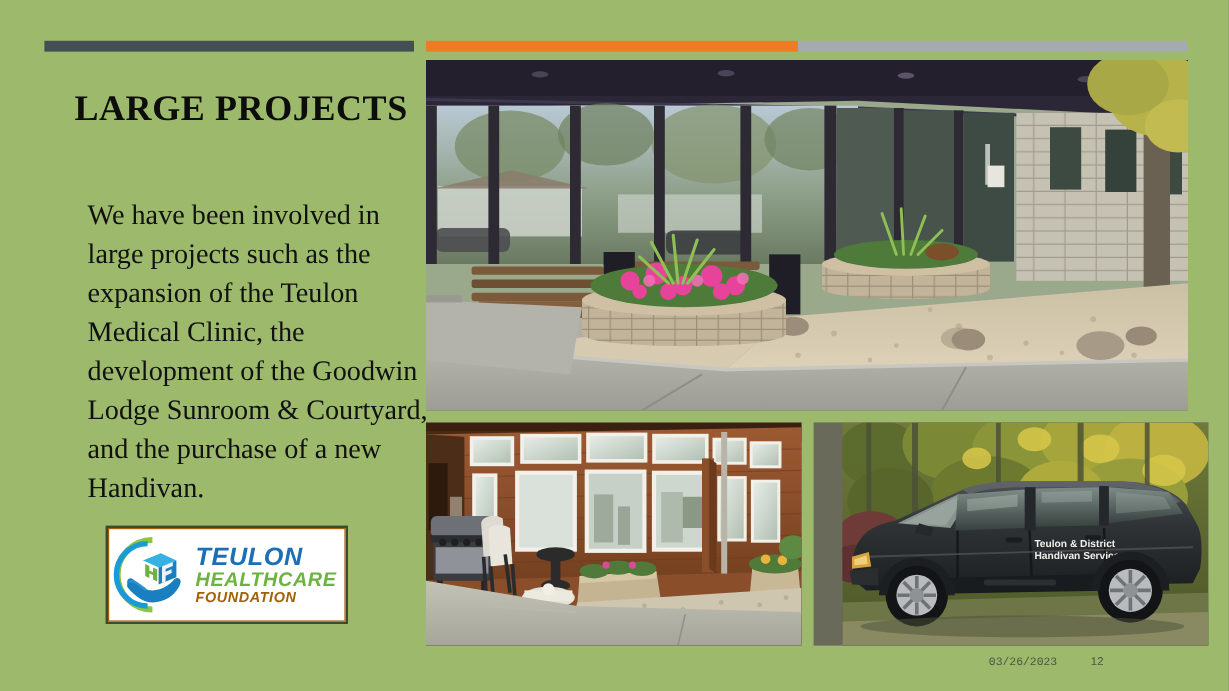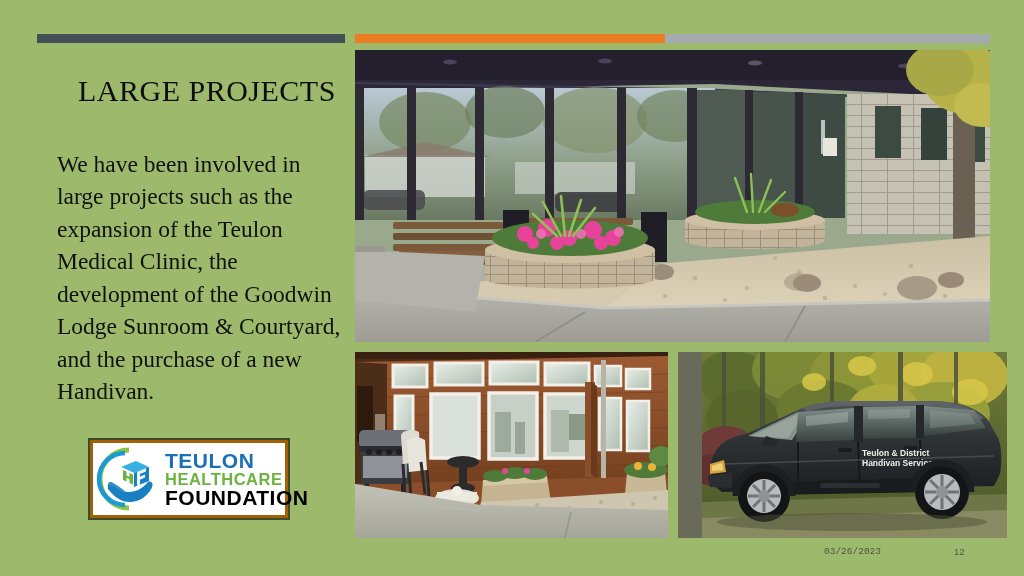--- a/index.html
+++ b/index.html
@@ -39,88 +39,89 @@
   .bar-gray {
     left: 665px;
     top: 34px;
     width: 325px;
     background: #a3aab0;
   }
 
   
   .title {
     position: absolute;
-    left: 78px;
+    left: 62px;
     top: 74px;
     width: 290px;
     font-size: 30px;
     line-height: 1.1;
     color: #0d0d0d;
     letter-spacing: 0.5px;
-    font-weight: normal;
+    font-weight: bold;
     margin: 0;
   }
   .body-text {
     position: absolute;
     left: 57px;
     top: 148px;
     width: 285px;
     font-size: 23.5px;
     line-height: 1.38;
     color: #111111;
-    margin: 0;
+    margin: 16px;
   }
 
   
   .logo-box {
     position: absolute;
     left: 90px;
     top: 440px;
     width: 198px;
     height: 78px;
     background: #ffffff;
-    border: 3px solid #a16207;
+    border: 1px solid #a16207;
     box-sizing: border-box;
     display: flex;
     align-items: center;
     box-shadow: 0 0 0 2px #3d4a2c;
+    font-style: italic;
   }
   .logo-mark {
     width: 68px;
     height: 68px;
     flex: 0 0 68px;
     position: relative;
     margin-left: 2px;
   }
   .logo-words {
     display: flex;
     flex-direction: column;
     justify-content: center;
     line-height: 1.0;
     font-family: "Liberation Sans", sans-serif;
     font-weight: bold;
     letter-spacing: 0.5px;
     margin-left: 2px;
   }
   .logo-line1 { font-size: 21px; color: #1a6fb5; }
   .logo-line2 { font-size: 16.5px; color: #6cb33f; }
-  .logo-line3 { font-size: 21px; color: #000000; }
+  .logo-line3 { font-size: 12px; color: #a16207; }
 
   
   .footer-date {
     position: absolute;
     left: 824px;
     top: 546px;
     font-family: Liberation Mono, monospace;
     font-size: 9.5px;
     color: #4d5640;
   }
   .footer-page {
     position: absolute;
-    left: 954px;
+    left: 909px;
     top: 546px;
     font-family: "Liberation Sans", sans-serif;
     font-size: 9.5px;
     color: #4d5640;
   }
 
   
   .photo {
     position: absolute;
     overflow: hidden;

